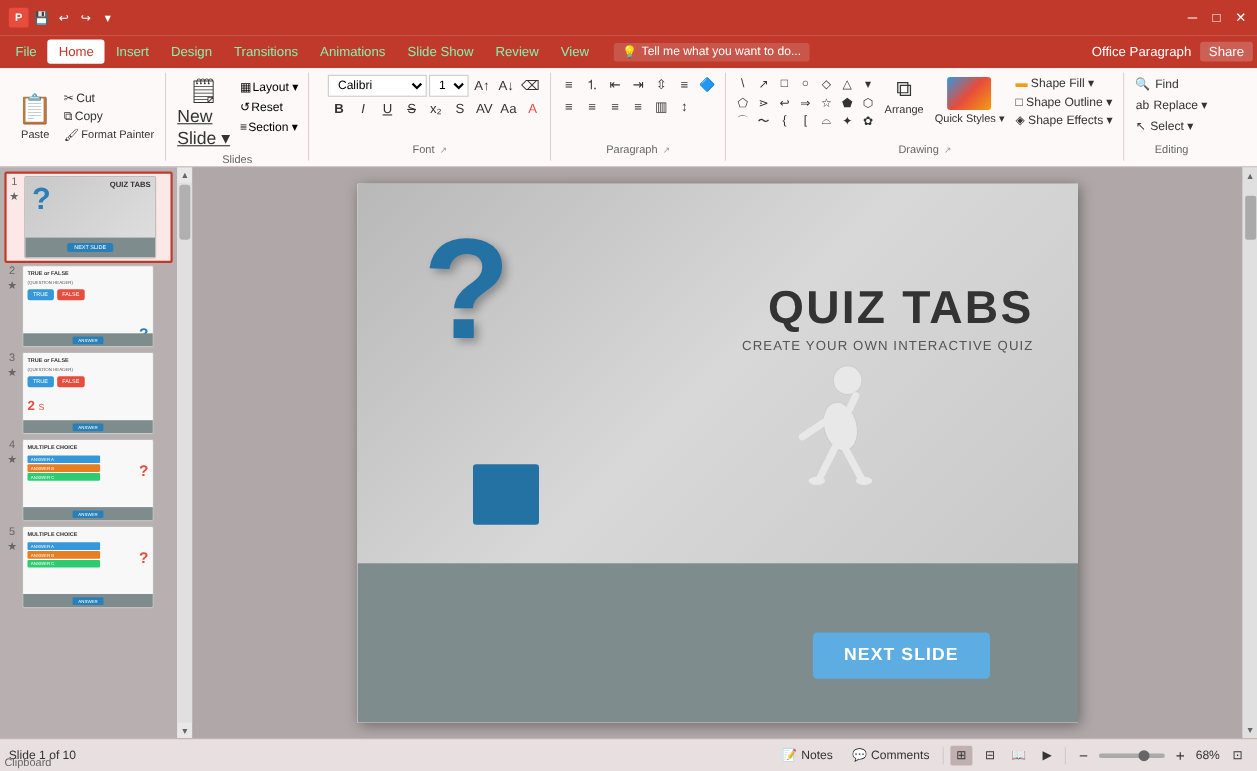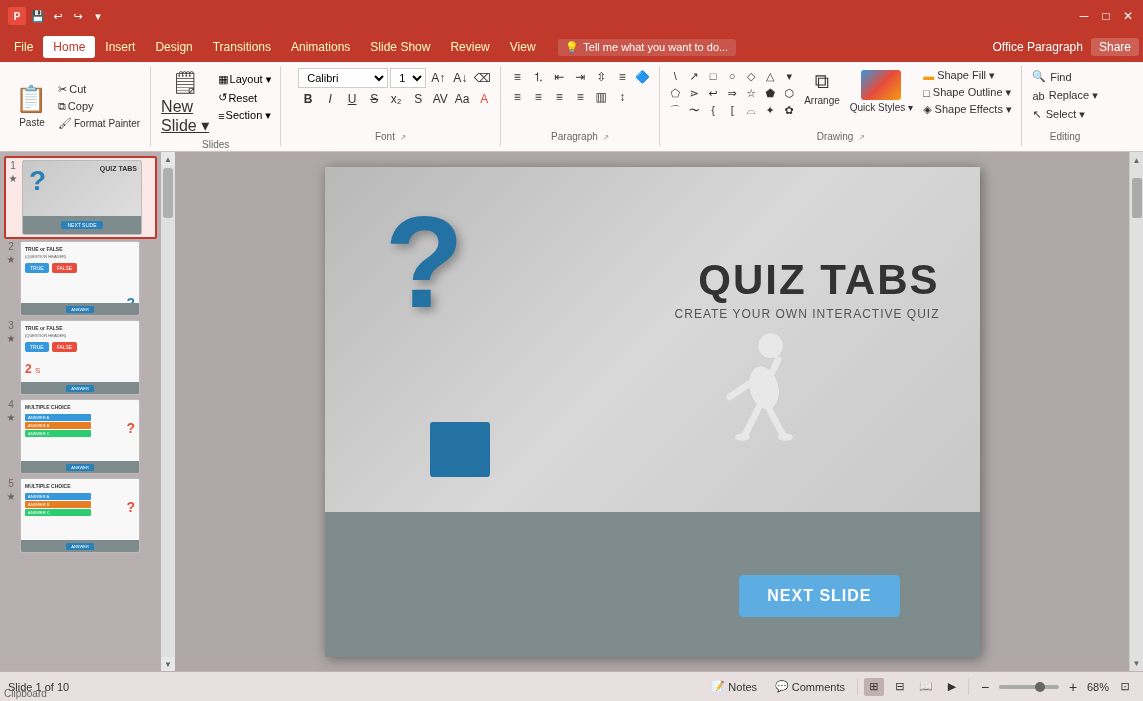--- a/index.html
+++ b/index.html
@@ -25,21 +25,21 @@
     
     .menu-bar {
       background: #c0392b;
       height: 30px;
       display: flex;
       align-items: center;
       padding: 0 4px;
     }
     .menu-item {
       padding: 4px 10px;
-      color: #fef9c3;
+      color: #86efac;
       cursor: pointer;
       border-radius: 3px;
       font-size: 12px;
     }
     .menu-item.active { background: white; color: #c0392b; }
     .menu-bar-right { margin-left: auto; display: flex; align-items: center; gap: 8px; }
     .menu-bar-right span { color: white; font-size: 12px; cursor: pointer; }
 
     
     .ribbon {

